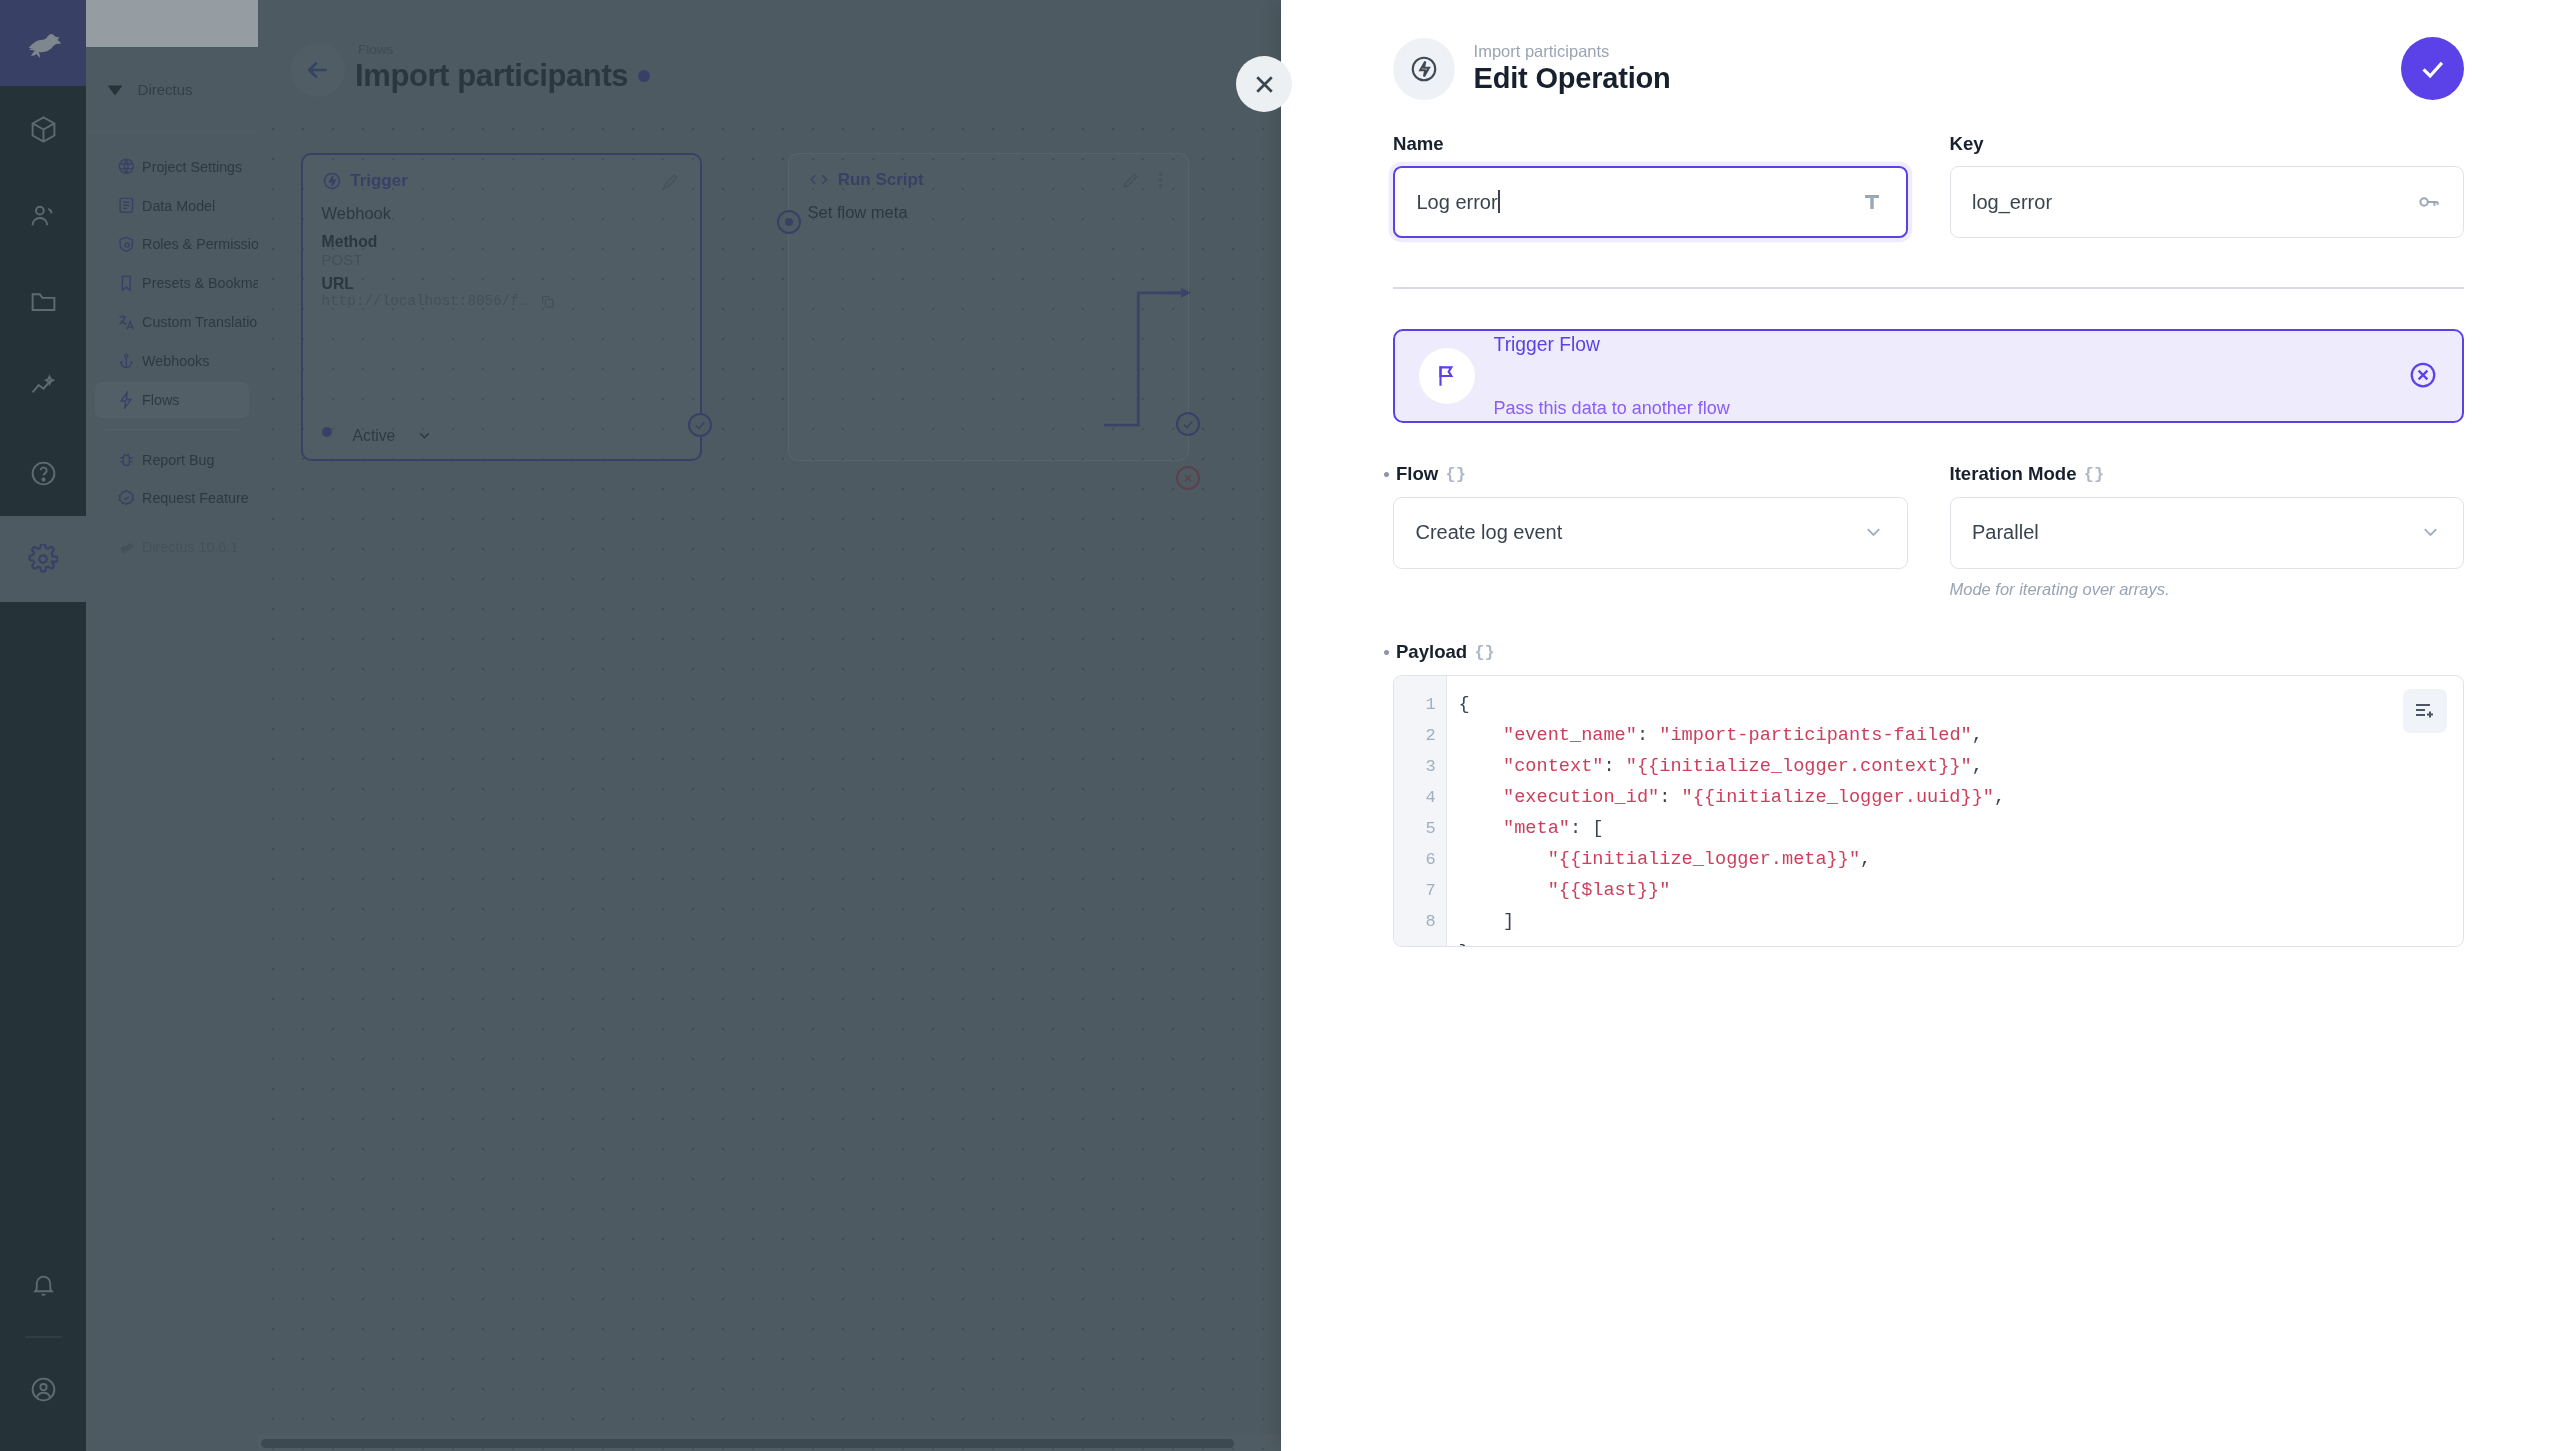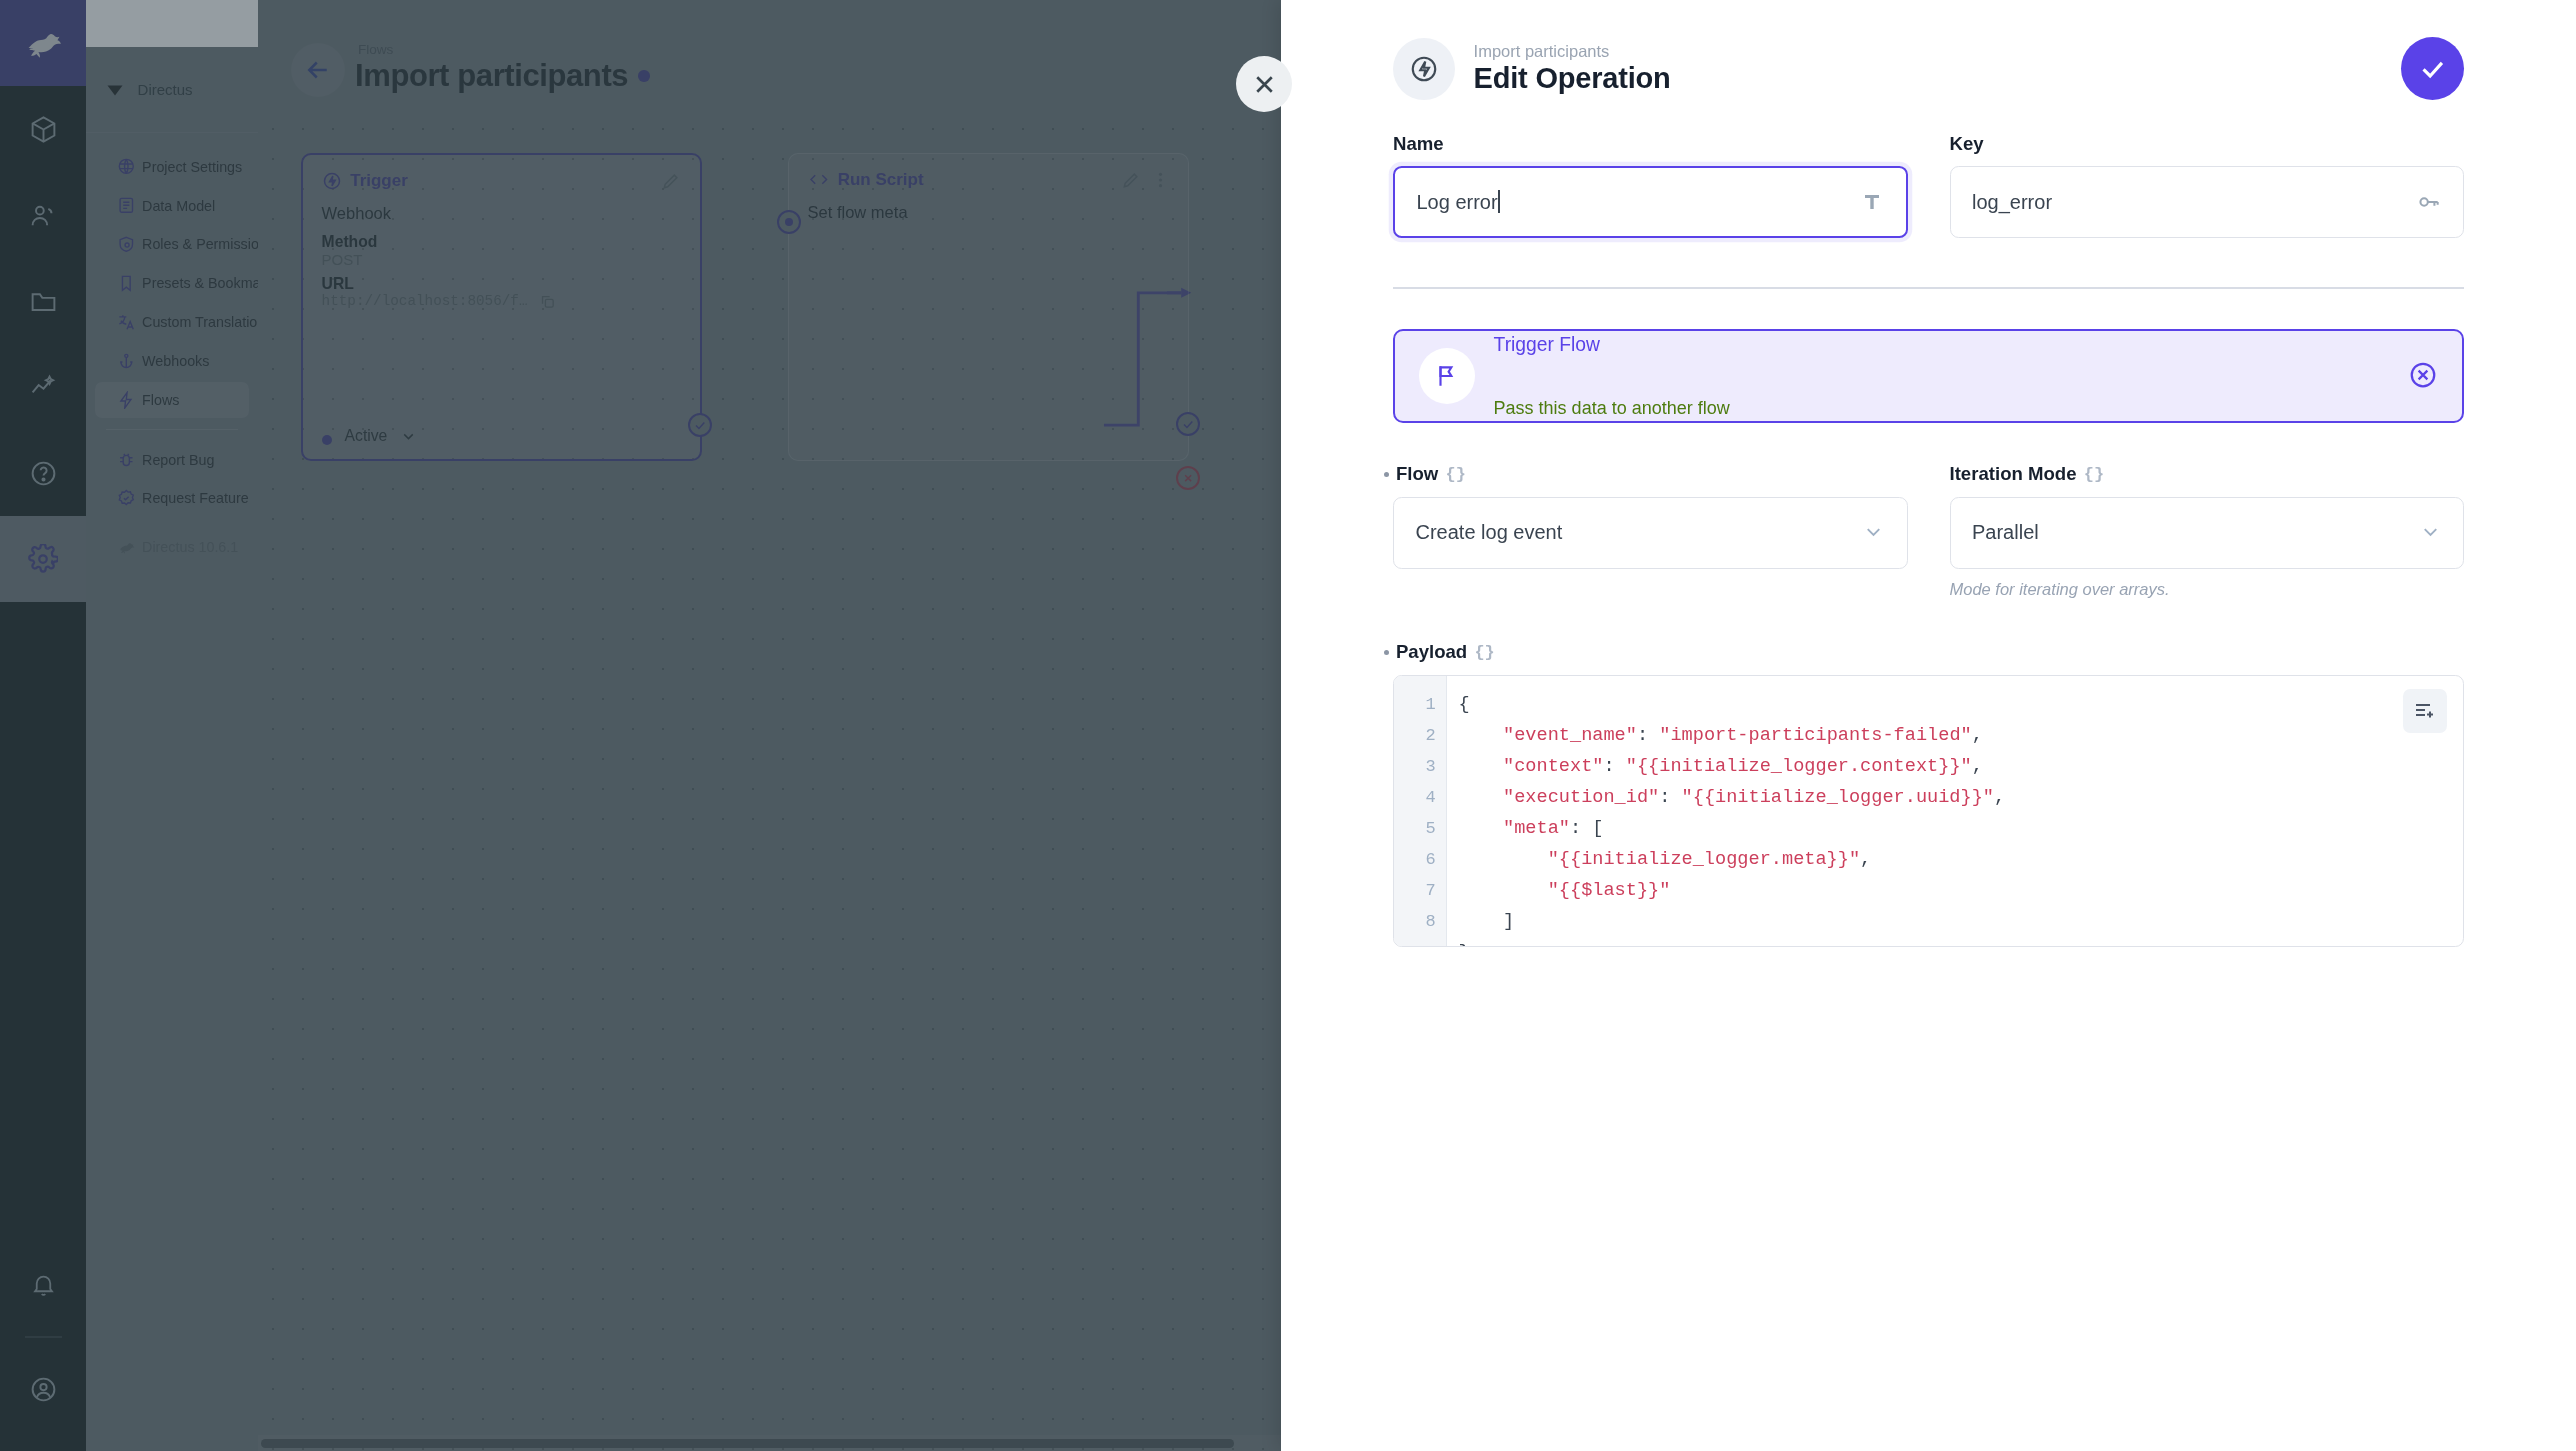--- a/index.html
+++ b/index.html
@@ -132,21 +132,21 @@
   .node-head-left { display: flex; align-items: center; gap: 8.6px; }
   .node-type { font-size: 17px; font-weight: bold; color: #4a4b8c; }
   .node-type.err { color: #8c4a5e; }
   .node-head-right { display: flex; align-items: center; gap: 11.4px; color: #5f6c76; }
   .node-name { font-size: 16.5px; color: #313d46; margin-bottom: 10px;}
   .node-key { font-size: 15.7px; font-weight: bold; color: #2f3b44; margin-top: 7.2px;}
   .node-val { font-size: 15px; color: #5b6872; }
   .node-val.mono { font-family: "Liberation Mono", monospace; font-size: 14.3px; }
   .node-foot {
     position: absolute; left: 18.6px; bottom: 14.3px;
-    display: flex; align-items: flex-end; gap: 13px;
+    display: flex; align-items: flex-start; gap: 21px;
     font-size: 15.7px; color: #36424b;
   }
   .node-foot .dot { width: 10px; height: 10px; border-radius:50%; background:#4a4b8c; }
 
   .port {
     position: absolute; width: 24px; height: 24px; border-radius: 50%;
     border: 2.1px solid #4a4b8c; background: transparent;
     display:flex; align-items:center; justify-content:center;
   }
   .port.err { border-color: #8c4a5e; }
@@ -260,21 +260,21 @@
     padding: 0 24px; gap: 18.6px;
   }
   .banner-avatar {
     width: 56px; height: 56px; border-radius: 50%;
     background: #ffffff;
     display:flex; align-items:center; justify-content:center;
     color: #5a42e8; flex: 0 0 56px;
   }
   .banner-text { display: flex; flex-direction: column; gap: 22px; }
   .banner-title { font-size: 19.3px; color: #5a42e8; }
-  .banner-sub { font-size: 18px; color: #4d7c0f; margin-top: 20px; }
+  .banner-sub { font-size: 18px; color: #8b5cf6; margin-top: 20px; }
   .banner-x { margin-left: auto; color: #5a42e8; }
 
   .section-gap { height: 40px; }
 
   
   .select-box {
     height: 72px; border-radius: 8.6px;
     border: 1.4px solid #dfe2e9; background: #fff;
     display: flex; align-items: center;
     padding: 0 21.5px;

